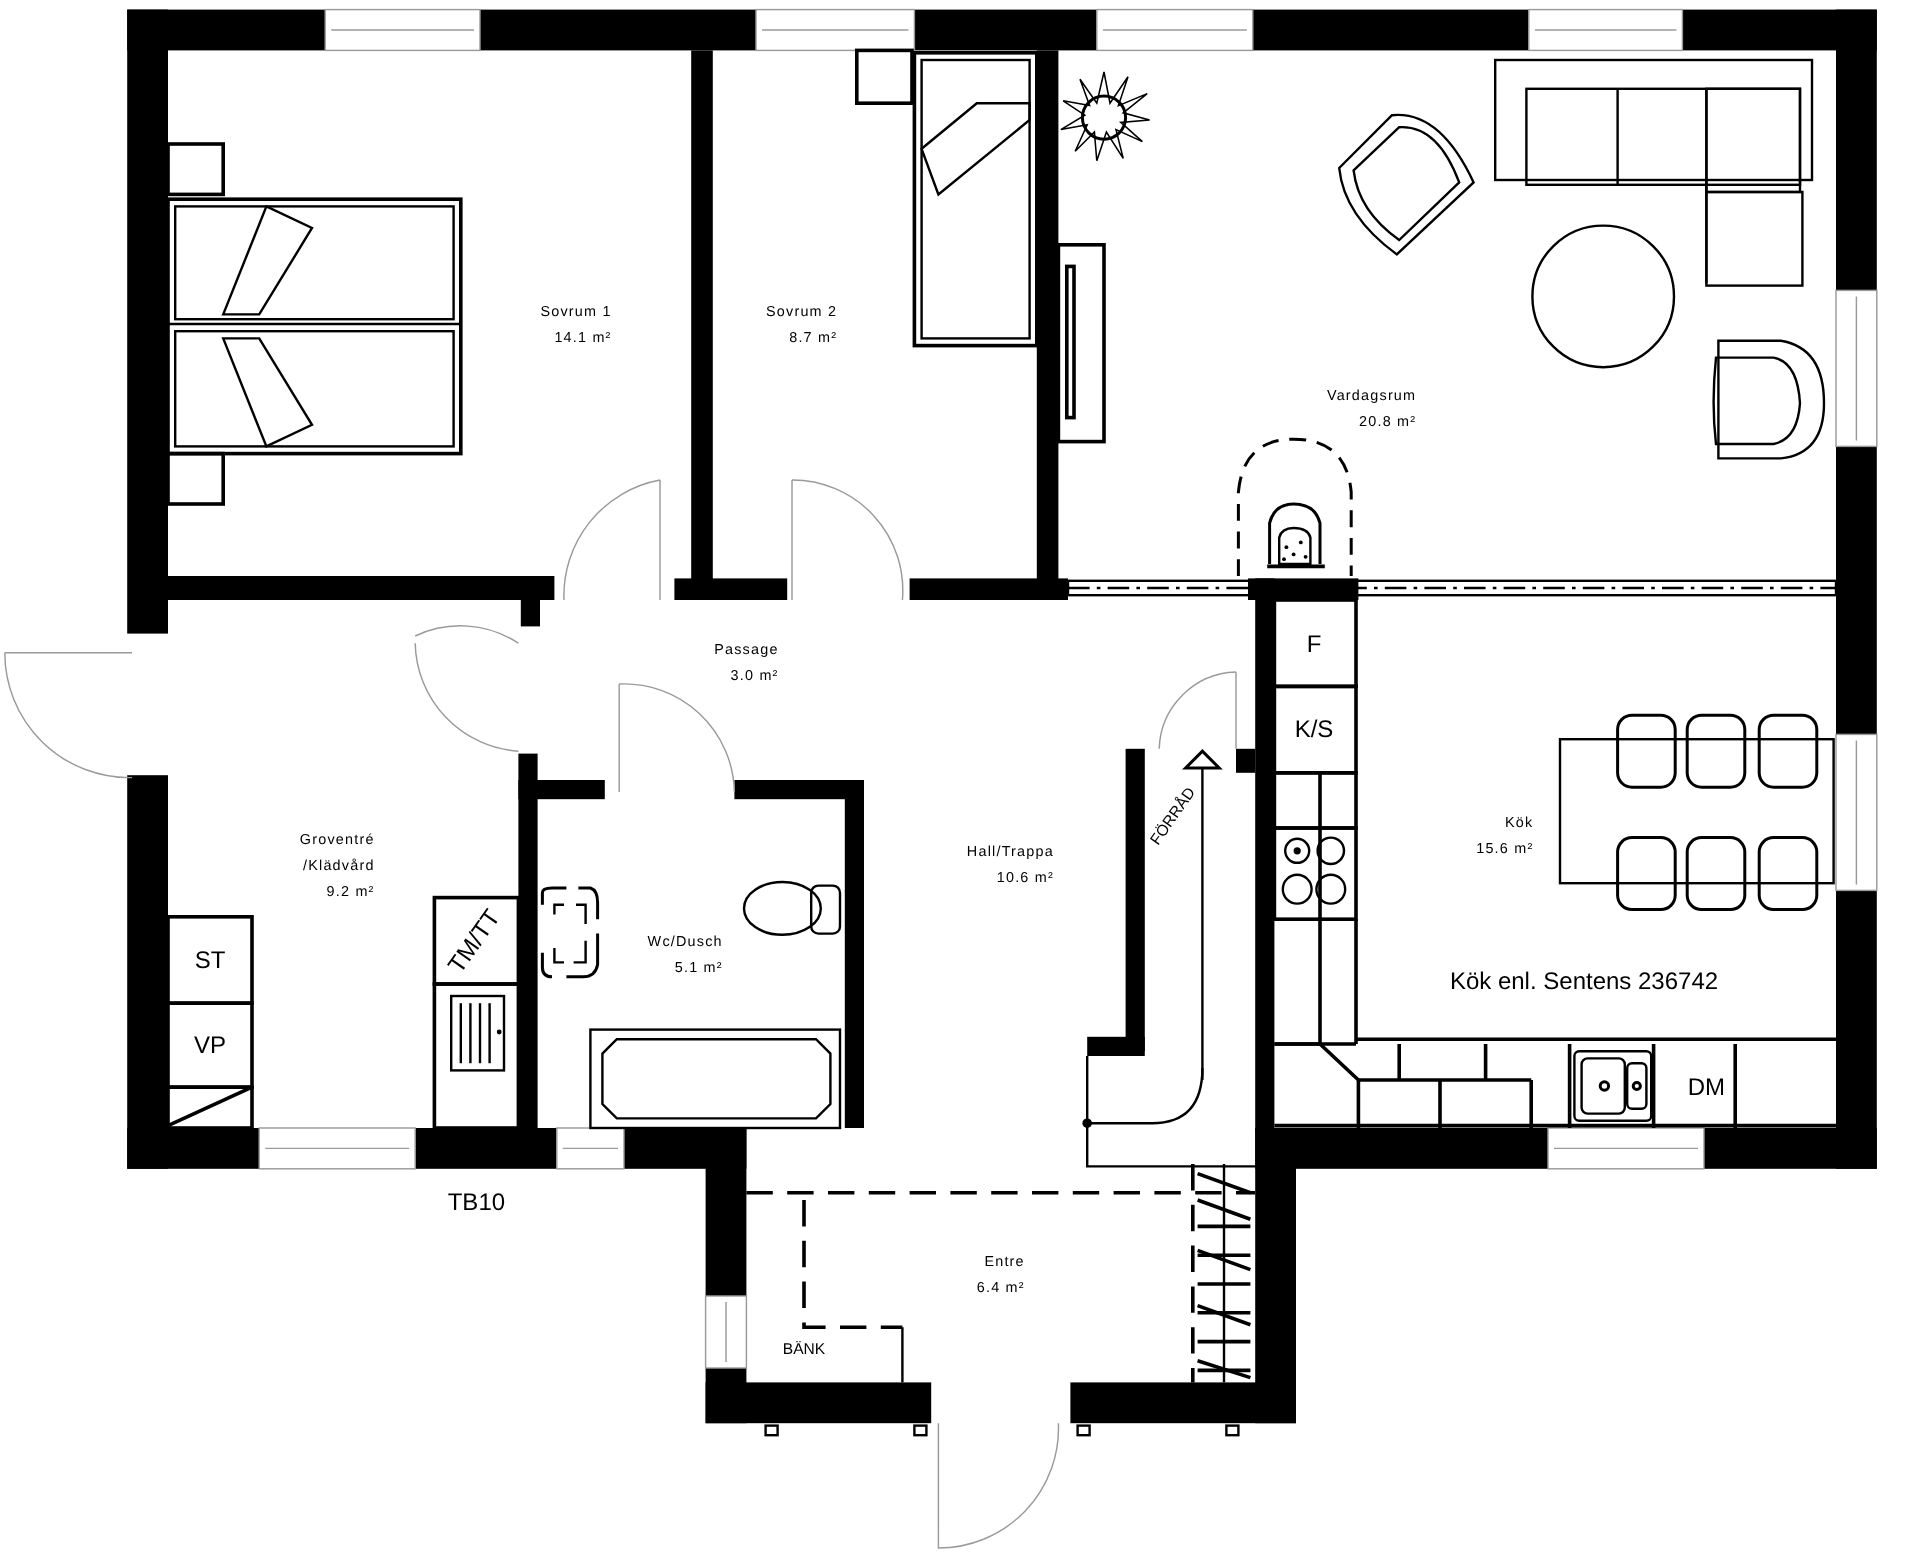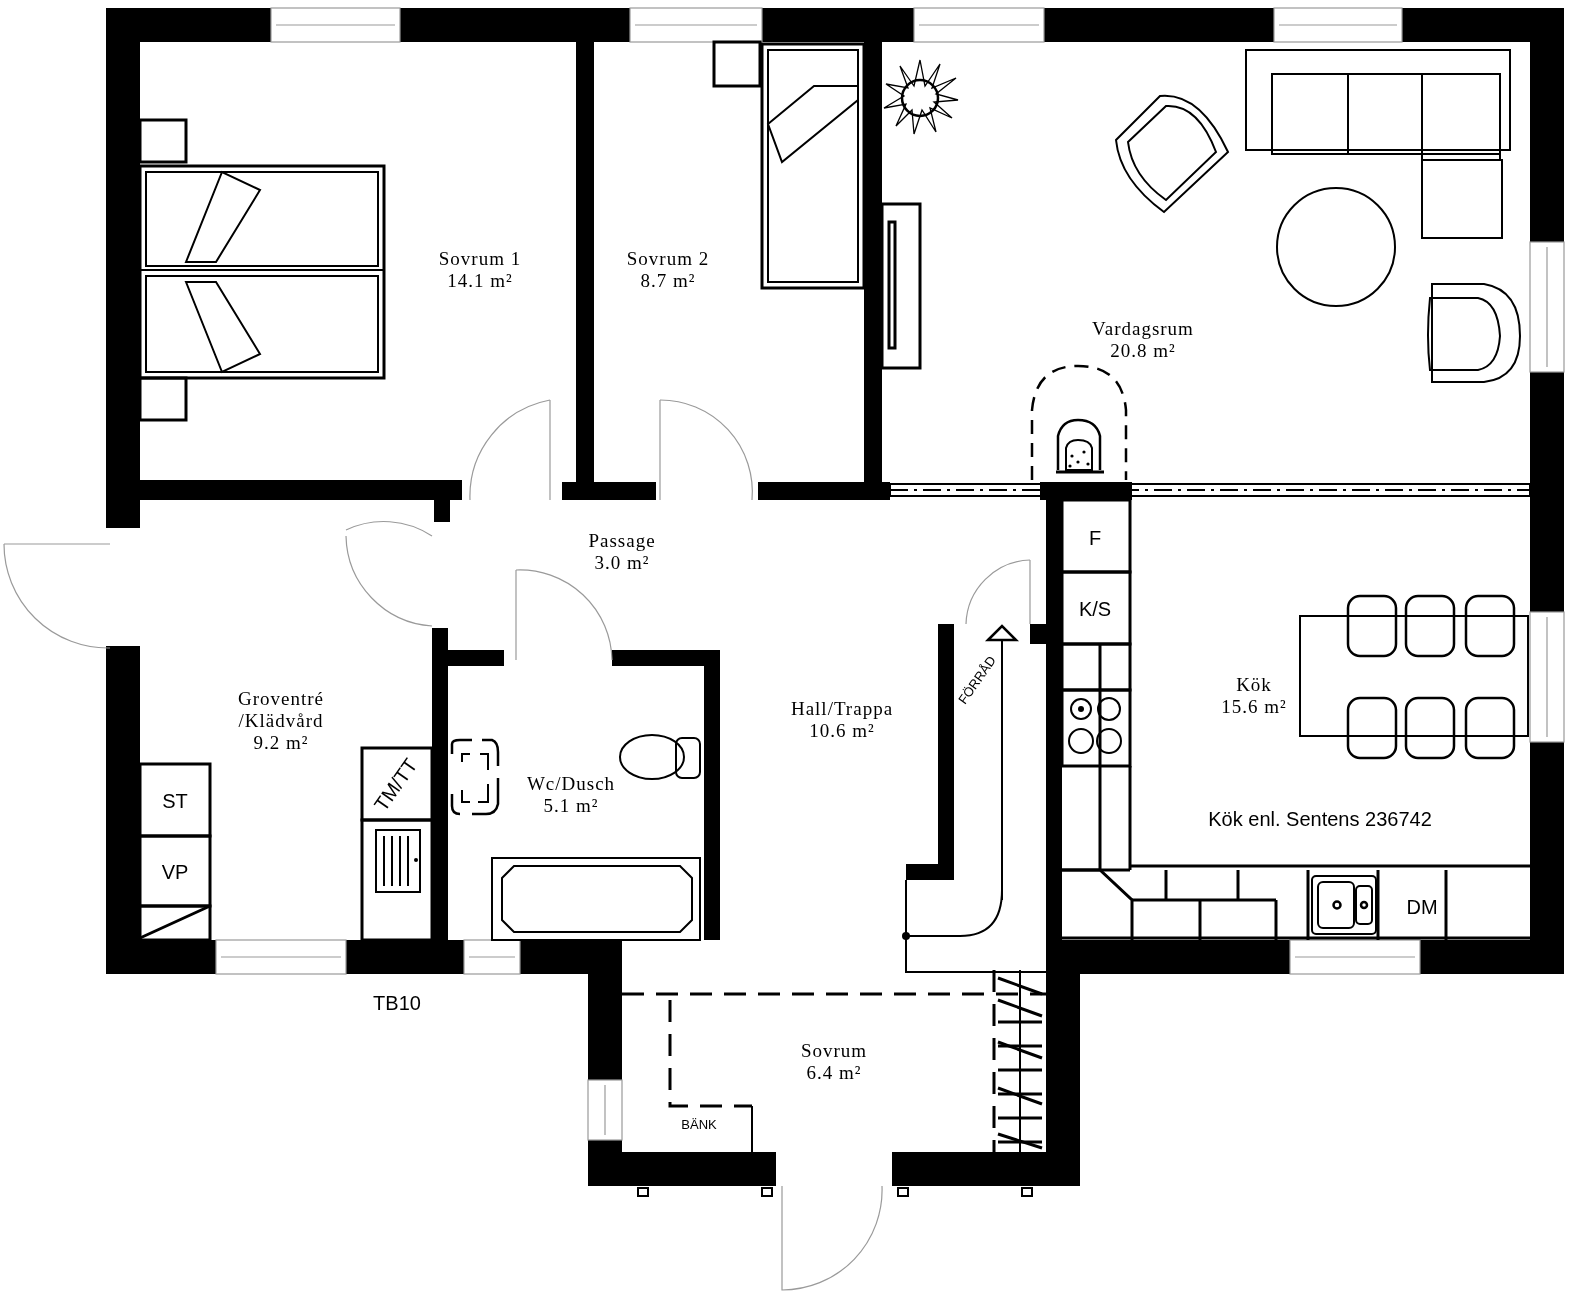--- a/index.html
+++ b/index.html
@@ -5,21 +5,21 @@
   html,body{margin:0;padding:0;background:#ffffff;}
   body{width:1589px;height:1307px;overflow:hidden;position:relative;font-family:"DejaVu Sans Mono","Liberation Mono",monospace;}
   #plan{position:absolute;left:0;top:0;width:1589px;height:1307px;}
   .wall{fill:#000;}
   .thin{fill:none;stroke:#000;stroke-width:3;}
   .thin2{fill:none;stroke:#000;stroke-width:2;}
   .door{fill:none;stroke:#9a9a9a;stroke-width:1.2;}
   .win{fill:#fff;stroke:#9a9a9a;stroke-width:1.2;}
   .dash{fill:none;stroke:#000;stroke-width:3;stroke-dasharray:22 12;}
   .dashdot{fill:none;stroke:#000;stroke-width:2;stroke-dasharray:18 6 3 6;}
-  .label{position:absolute;text-align:center;color:#000;font-family:Liberation Serif, serif;font-size:19px;line-height:22px;letter-spacing:1px;transform:translateX(-50%);white-space:nowrap;}
+  .label{position:absolute;text-align:right;color:#000;font-family:Liberation Sans, sans-serif;font-size:12px;line-height:22px;letter-spacing:1px;transform:translateX(-50%);white-space:nowrap;}
   .label .area{display:block;}
   .small{position:absolute;color:#000;font-family:"Liberation Sans","DejaVu Sans",sans-serif;font-size:20px;transform:translate(-50%,-50%);white-space:nowrap;}
   .tiny{font-size:13px;}
   .rot{transform:translate(-50%,-50%) rotate(-55deg);}
 </style>
 </head>
 <body>
 
 <svg id="plan" viewBox="0 0 1589 1307" xmlns="http://www.w3.org/2000/svg">
 
@@ -308,26 +308,26 @@
 </div>
 <div class="label" style="left:842px;top:698px;">
   <span>Hall/Trappa</span>
   <span class="area">10.6 m²</span>
 </div>
 <div class="label" style="left:1254px;top:674px;">
   <span>Kök</span>
   <span class="area">15.6 m²</span>
 </div>
 <div class="label" style="left:834px;top:1040px;">
-  <span>Sovrum</span>
+  <span>Entre</span>
   <span class="area">6.4 m²</span>
 </div>
 
 <div class="small" style="left:1320px;top:819px;">Kök enl. Sentens 236742</div>
 <div class="small" style="left:1095px;top:538px;">F</div>
 <div class="small" style="left:1095px;top:609px;">K/S</div>
 <div class="small" style="left:1422px;top:907px;text-align:center;">DM</div>
 <div class="small" style="left:175px;top:801px;text-align:center;">ST</div>
 <div class="small" style="left:175px;top:872px;">VP</div>
 <div class="small rot" style="left:396px;top:785px;">TM/TT</div>
 <div class="small" style="left:397px;top:957px;margin-top:46px;">TB10</div>
 <div class="small tiny rot" style="left:977px;top:680px;">FÖRRÅD</div>
-<div class="small tiny" style="left:670px;top:1124px;margin-left:29px;">BÄNK</div>
+<div class="small tiny" style="left:670px;top:1124px;">BÄNK</div>
 
 </body></html>

